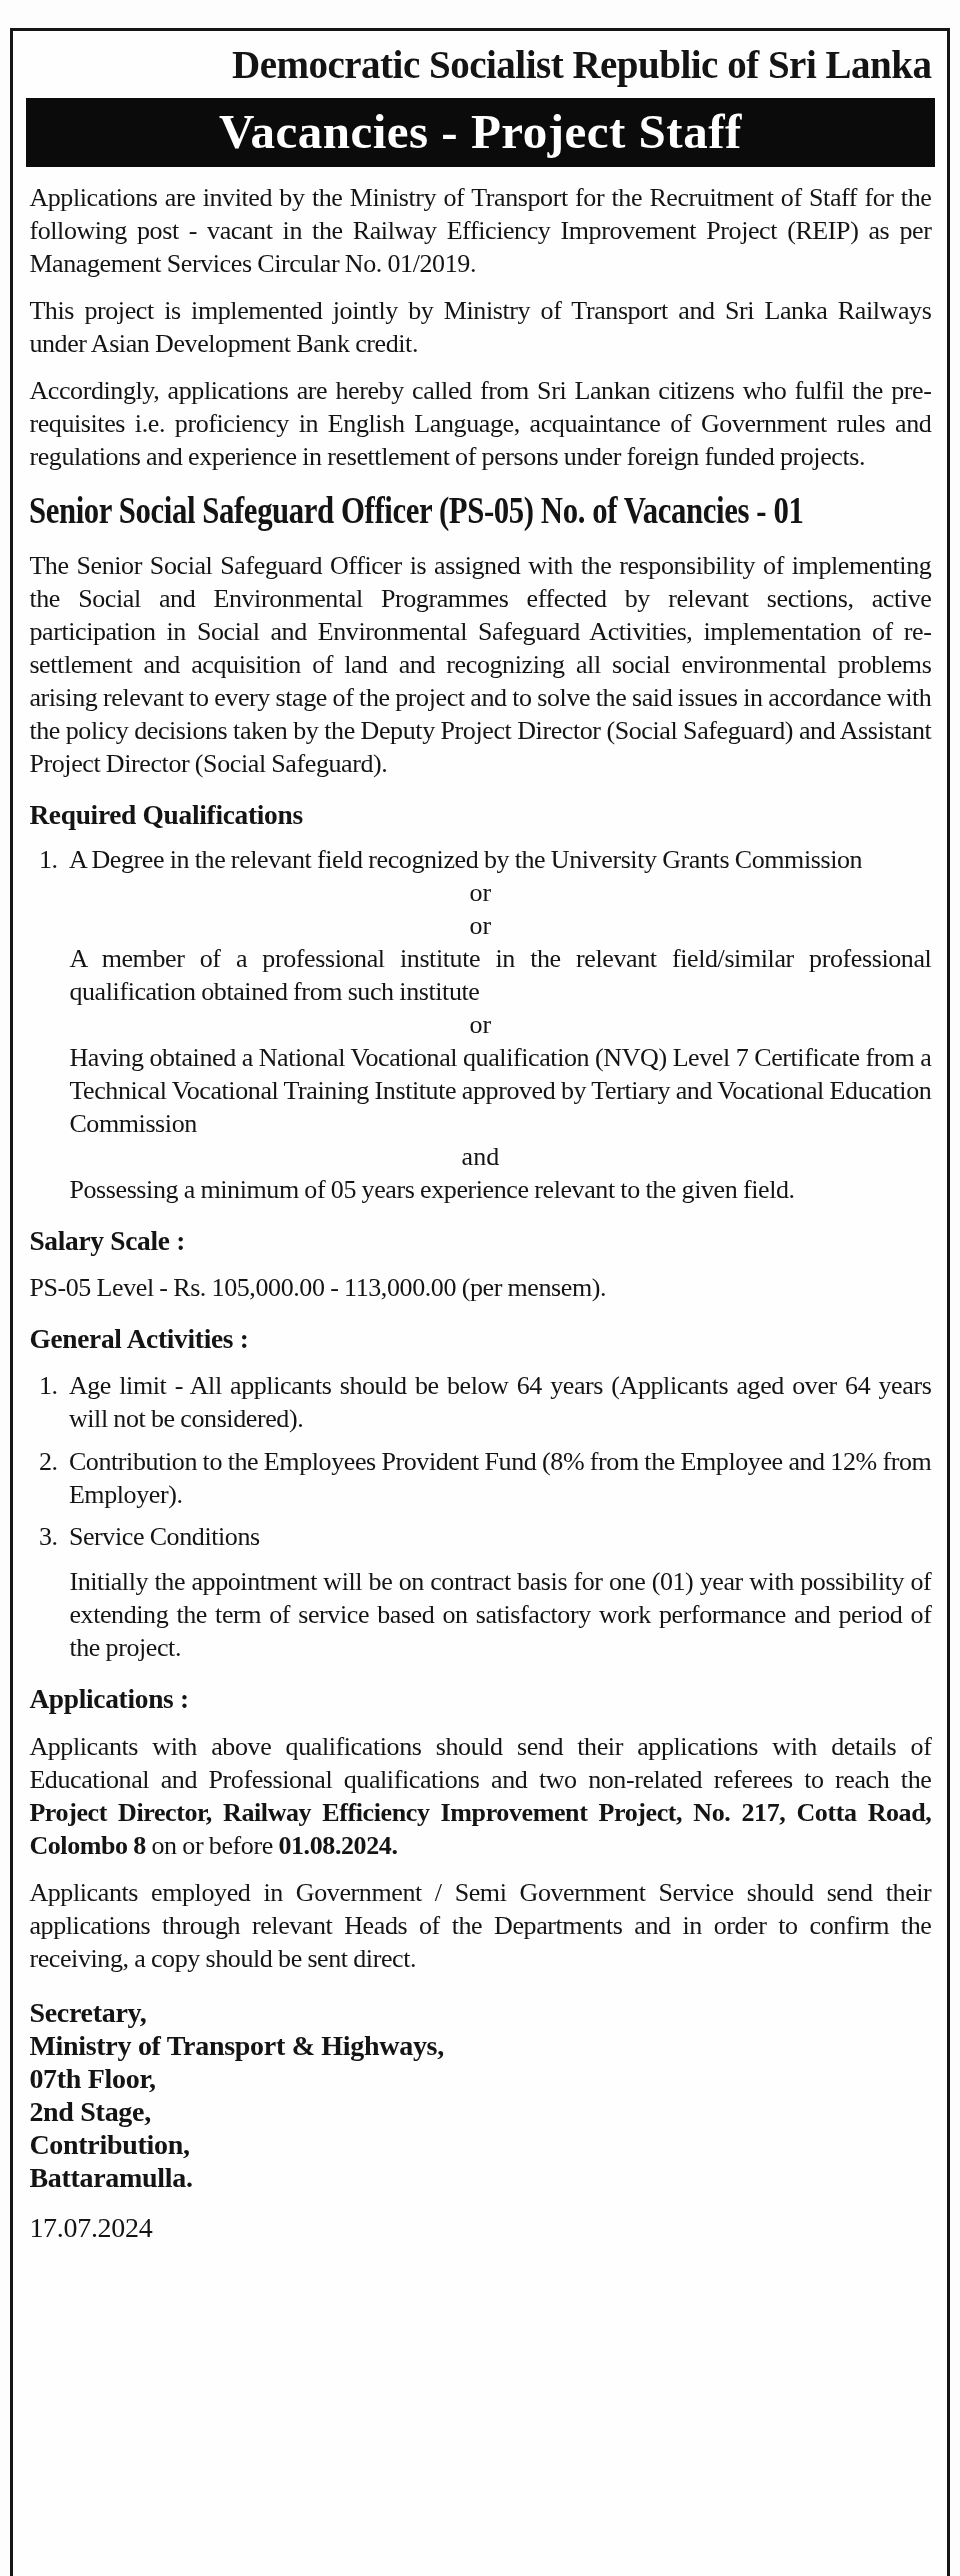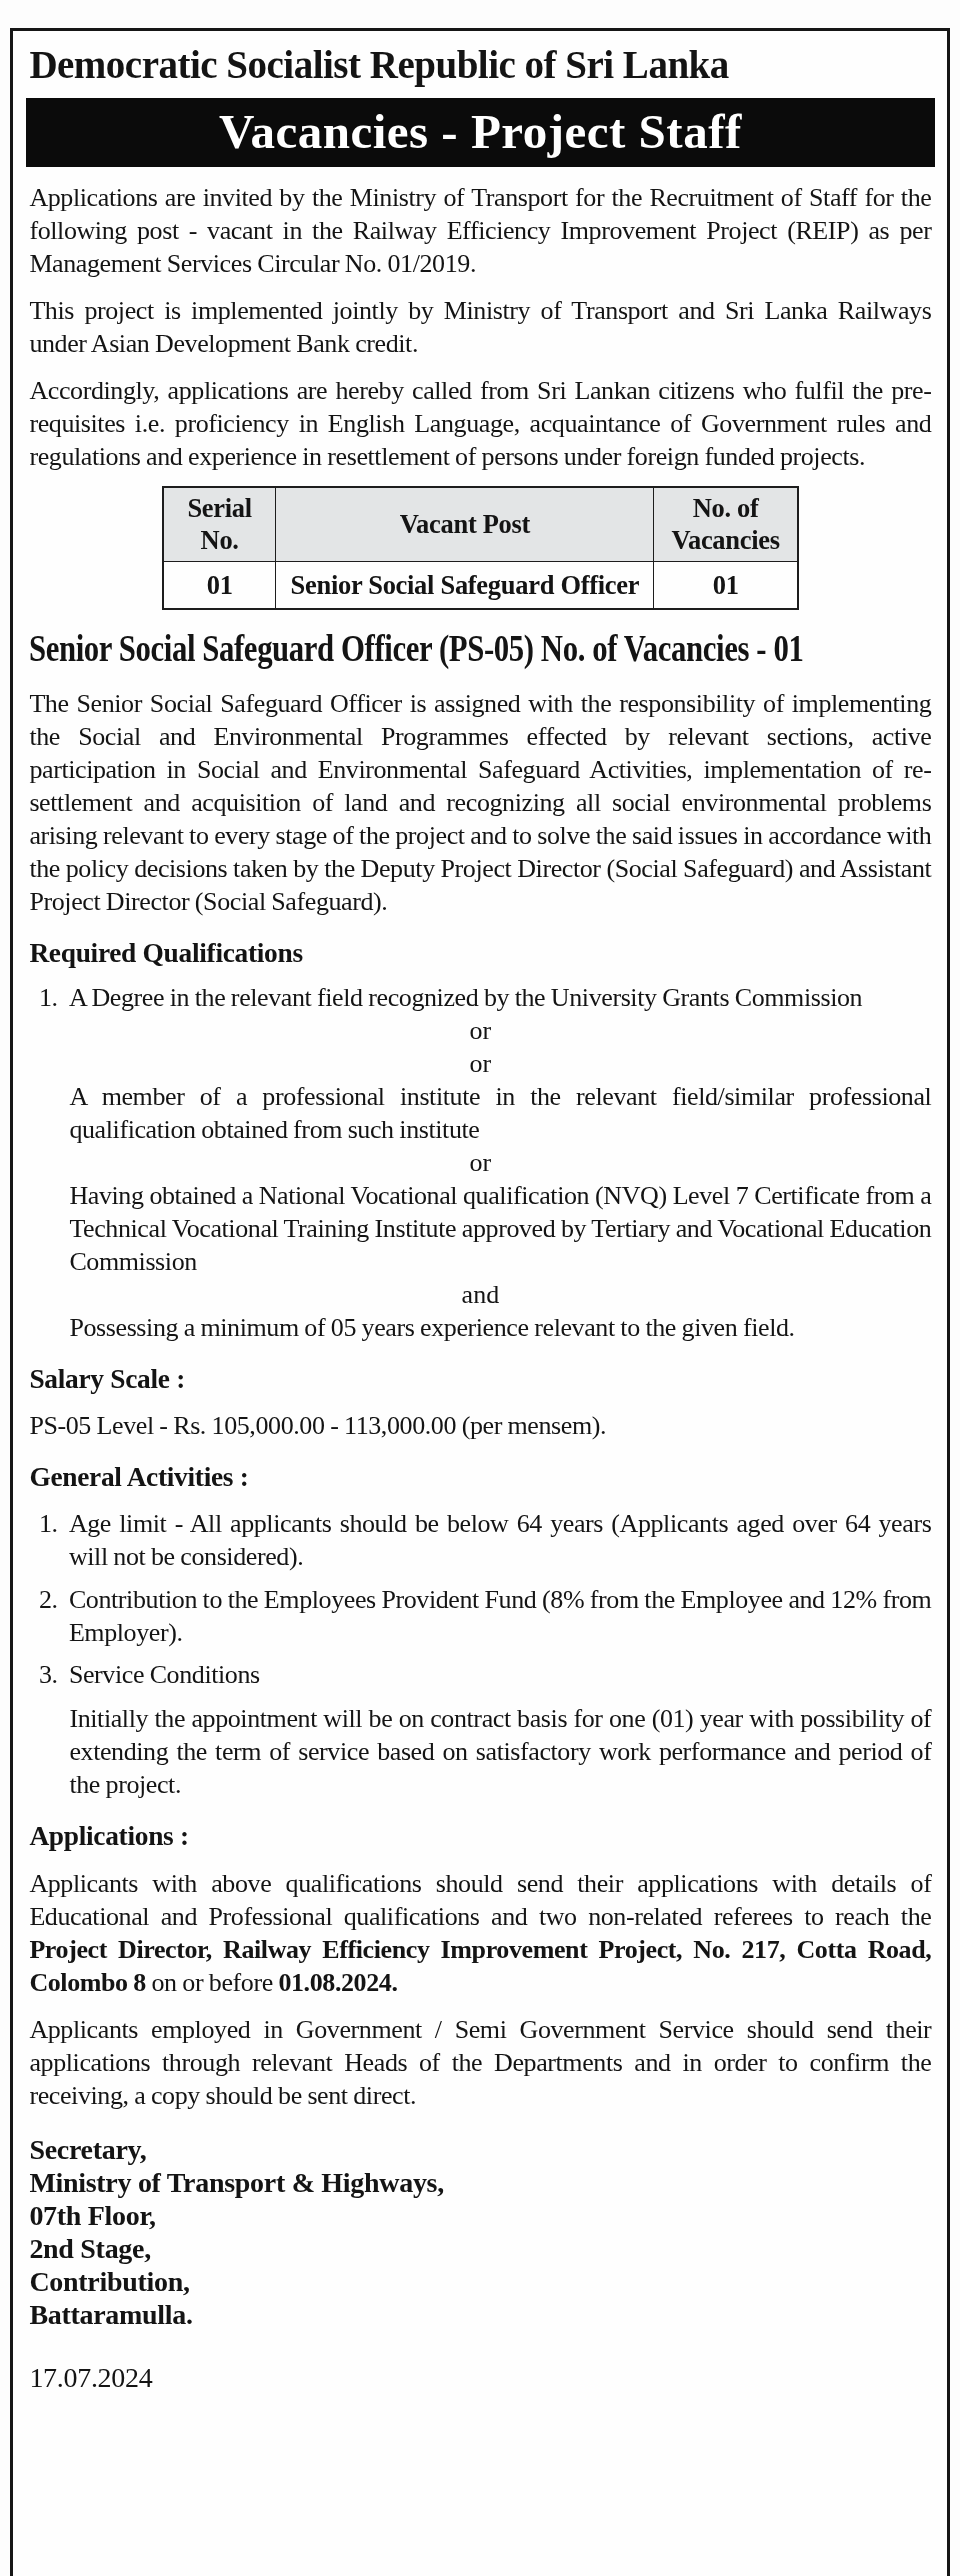--- a/index.html
+++ b/index.html
@@ -8,21 +8,21 @@
     width: 960px; height: 2576px; overflow: hidden; position: relative;
     background: #fdfdfd; color: #141414;
     font-family: "Liberation Serif", "DejaVu Serif", serif;
   }
   .frame {
     position: absolute; top: 28px; left: 10.4px; width: 940px; height: 2609px;
     border: 3.8px solid #161616; background: #fefefe; padding: 3.8px 16px 0 16px;
   }
   .country {
     margin: 3.8px 0 0; font-size: 39px; line-height: 51px; font-weight: bold;
-    text-align: left; letter-spacing: -0.5px;
+    text-align: right; letter-spacing: -0.5px;
   }
   .ministry {
     margin: 7.6px 0 0; font-size: 48px; line-height: 59px; font-weight: bold;
     text-align: center; letter-spacing: -0.5px;
   }
   .banner {
     margin: 8.5px -3.8px 0; background: #0b0b0b; color: #ffffff; font-weight: bold;
     font-size: 49px; line-height: 61px; padding: 2.8px 0 4.7px; text-align: center;
     letter-spacing: 0.5px;
   }
@@ -57,51 +57,35 @@
   }
   .num-row .ntext { flex: 1; margin: 0; }
   .gc-row { margin-top: 13.2px; }
   .gc-row + .gc-row { margin-top: 9.5px; }
   .connector { font-size: 26px; line-height: 33px; text-align: center; margin: 0; }
   .opt { margin: 0 0 0 40px; }
   .indent { margin-left: 40px; margin-top: 11.3px; }
   .sal { margin-top: 13.2px; }
   .sig { margin-top: 21px; font-size: 28px; line-height: 33px; font-weight: bold; letter-spacing: -0.3px; }
   .sig div { margin: 0; }
-  .date { margin-top: 30px; font-size: 28px; line-height: 33px; letter-spacing: -0.3px; }
+  .date { margin-top: 17px; font-size: 28px; line-height: 33px; letter-spacing: -0.3px; }
   b.inline-bold { font-weight: bold; }
 </style>
 </head>
 <body>
 
 <div class="frame">
 
   <h1 class="country">Democratic Socialist Republic of Sri Lanka</h1>
   <div class="banner">Vacancies - Project Staff</div>
 
   <p class="body-text">Applications are invited by the Ministry of Transport for the Recruitment of Staff for the following post - vacant in the Railway Efficiency Improvement Project (REIP) as per Management Services Circular No. 01/2019.</p>
   <p class="body-text">This project is implemented jointly by Ministry of Transport and Sri Lanka Railways under Asian Development Bank credit.</p>
   <p class="body-text">Accordingly, applications are hereby called from Sri Lankan citizens who fulfil the pre-requisites i.e. proficiency in English Language, acquaintance of Government rules and regulations and experience in resettlement of persons under foreign funded projects.</p>
 
-  <table class="vtable">
-    <thead>
-      <tr>
-        <th class="col-serial">Serial No.</th>
-        <th class="col-post">Vacant Post</th>
-        <th class="col-count">No. of Vacancies</th>
-      </tr>
-    </thead>
-    <tbody>
-      <tr>
-        <td>01</td>
-        <td>Senior Social Safeguard Officer</td>
-        <td>01</td>
-      </tr>
-    </tbody>
-  </table>
 
   <h3 class="post-heading">Senior Social Safeguard Officer (PS-05) No. of Vacancies - 01</h3>
   <p class="body-text">The Senior Social Safeguard Officer is assigned with the responsibility of implementing the Social and Environmental Programmes effected by relevant sections, active participation in Social and Environmental Safeguard Activities, implementation of re-settlement and acquisition of land and recognizing all social environmental problems arising relevant to every stage of the project and to solve the said issues in accordance with the policy decisions taken by the Deputy Project Director (Social Safeguard) and Assistant Project Director (Social Safeguard).</p>
 
   <h4 class="sub-heading">Required Qualifications</h4>
 
   <div class="num-row">
     <span class="num">1.</span>
     <p class="body-text ntext">A Degree in the relevant field recognized by the University Grants Commission</p>
   </div>

